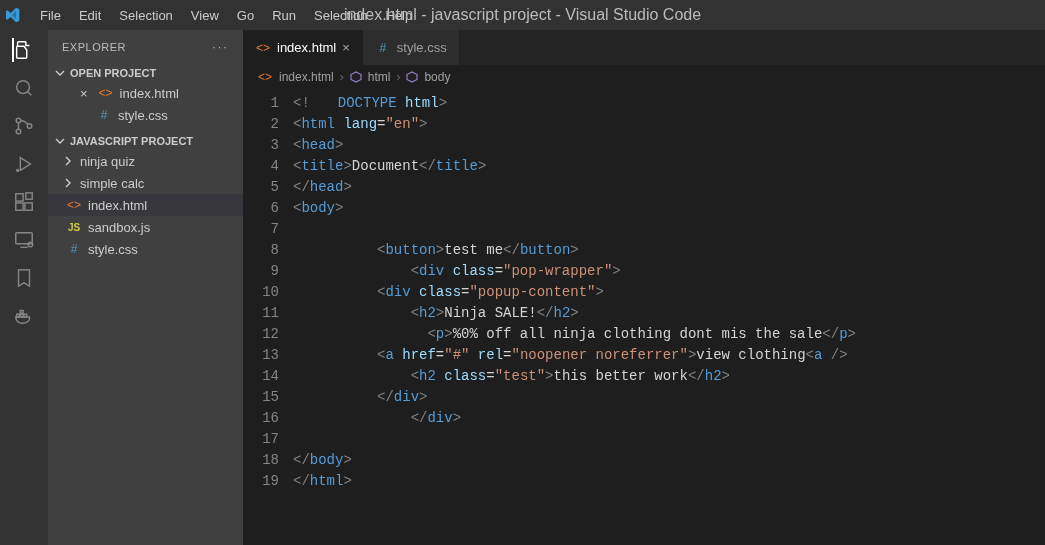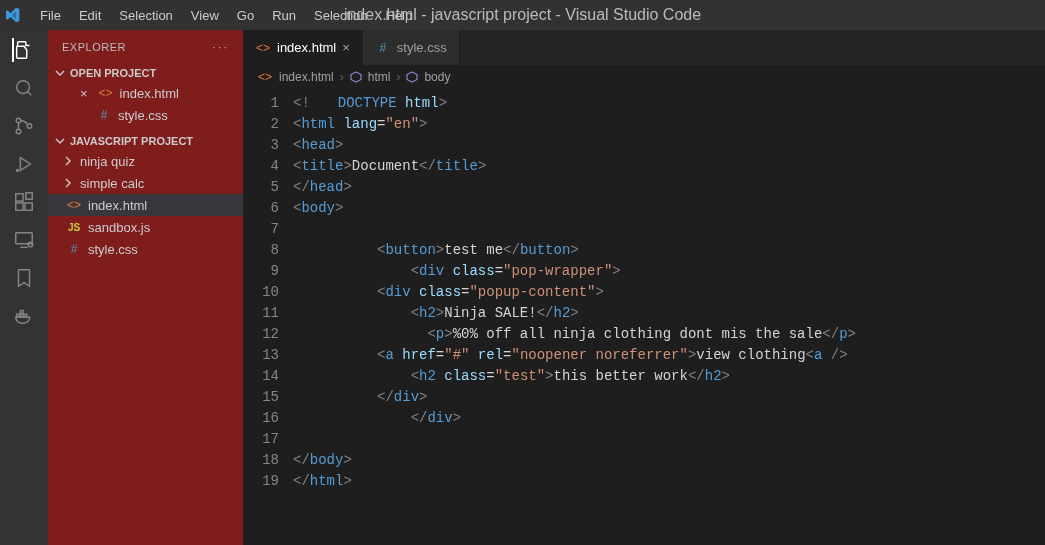--- a/index.html
+++ b/index.html
@@ -38,21 +38,21 @@
   display:flex; align-items:center; justify-content:center;
   cursor:pointer;
 }
 .activitybar .ab-icon.active { color:#fff; }
 .activitybar .ab-icon.active::before {
   content:""; position:absolute; left:0; width:2px; height:24px; background:#fff;
 }
 .activitybar .ab-icon { position:relative; }
 .sidebar {
   width: 195px;
-  background: #7f1d1d;
+  background: #404040;
   display:flex; flex-direction:column;
 }
 .sidebar-header {
   height:34px; display:flex; align-items:center; justify-content:space-between;
   padding:0 14px; color:#bbbbbb; font-size:11px; letter-spacing:0.5px;
 }
 .section-header {
   display:flex; align-items:center; gap:4px;
   padding:3px 6px; font-size:11px; font-weight:700;
   color:#ccc; cursor:pointer;

